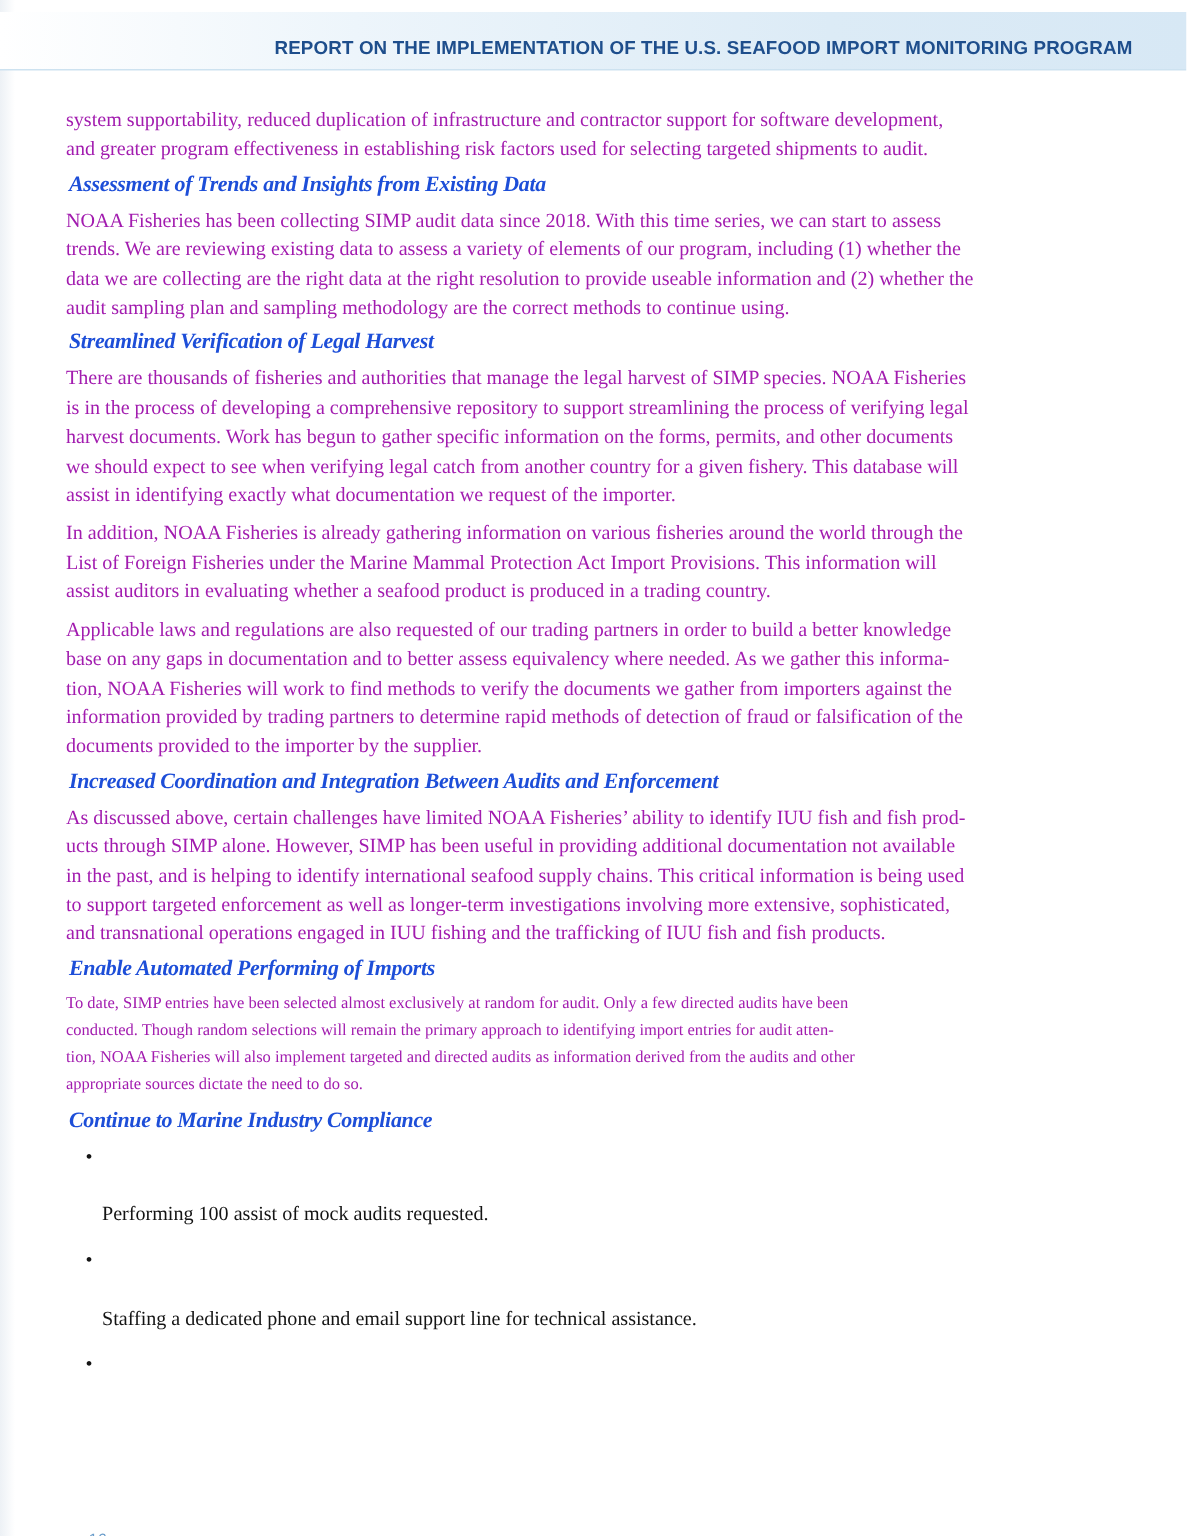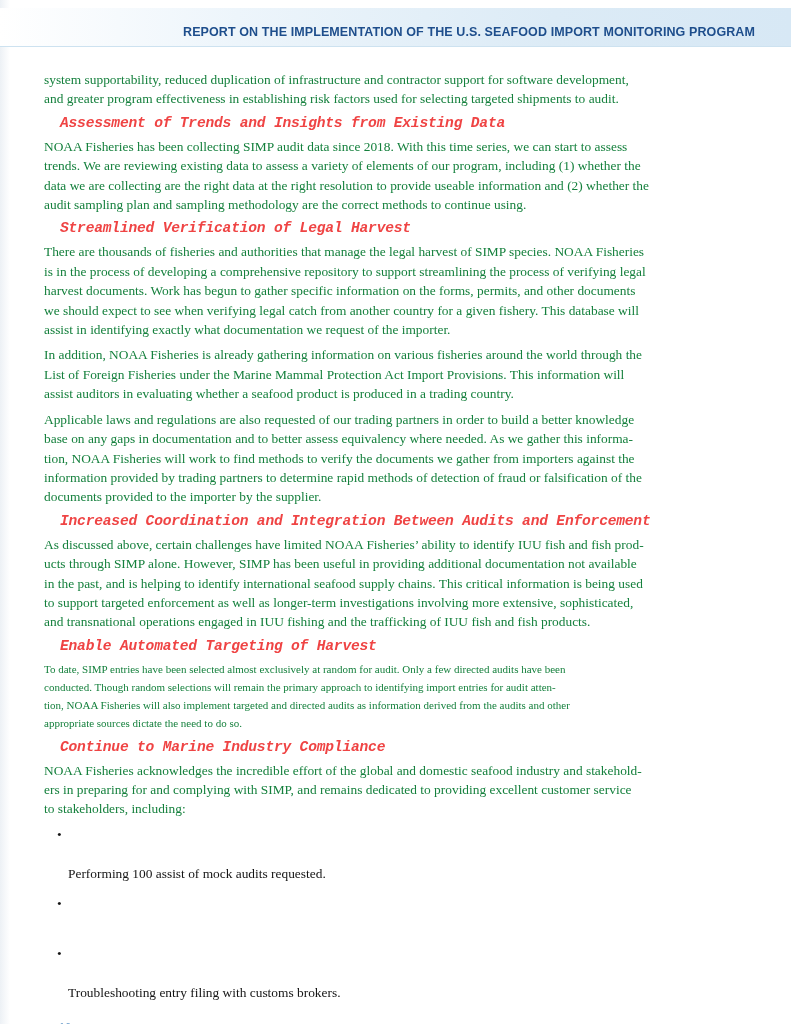--- a/index.html
+++ b/index.html
@@ -20,30 +20,30 @@
     padding:12px 36px 7px 0;
   }
   .header-title{
     font-family:"Liberation Sans", sans-serif;font-weight:bold;
     font-size:12.5px;color:#1e4e8c;letter-spacing:0.1px;white-space:nowrap;
   }
   .content{
     position:absolute;left:44px;top:70px;width:724px;
   }
   p.body{
-    font-size:13.4px;line-height:19.4px;color:#15803d;
+    font-size:13.4px;line-height:19.4px;color:#a21caf;
     margin:0 0 6px 0;white-space:pre-line;
   }
   .small p.body{
     font-size:11px;line-height:18.2px;
   }
   h2.section-heading{
-    font-family:Liberation Mono, monospace;font-weight:bold;font-style:italic;
-    font-size:14.6px;line-height:16px;color:#ef4444;
-    margin:6px 0 6px 16px;letter-spacing:-0.2px;
+    font-family:Liberation Serif, serif;font-weight:bold;font-style:italic;
+    font-size:14.6px;line-height:16px;color:#1d4ed8;
+    margin:6px 0 6px 2px;letter-spacing:-0.2px;
   }
   ul.bullet-list{
     list-style:none;margin:2px 0 0 0;padding:0;
   }
   ul.bullet-list li{
     position:relative;padding-left:24px;margin:0 0 11px 0;
     font-size:13.4px;line-height:19.4px;color:#141414;white-space:pre-line;
   }
   ul.bullet-list .bullet-glyph{
     position:absolute;left:13px;top:0;color:#141414;
@@ -103,43 +103,40 @@
   <section>
     <h2 class="section-heading">Increased Coordination and Integration Between Audits and Enforcement</h2>
     <p class="body">As discussed above, certain challenges have limited NOAA Fisheries’ ability to identify IUU fish and fish prod-
 ucts through SIMP alone.  However, SIMP has been useful in providing additional documentation not available
 in the past, and is helping to identify international seafood supply chains.  This critical information is being used
 to support targeted enforcement as well as longer-term investigations involving more extensive, sophisticated,
 and transnational operations engaged in IUU fishing and the trafficking of IUU fish and fish products.</p>
   </section>
 
   <section class="small">
-    <h2 class="section-heading">Enable Automated Targeting of Harvest</h2>
+    <h2 class="section-heading">Enable Automated Performing of Imports</h2>
     <p class="body">To date, SIMP entries have been selected almost exclusively at random for audit.  Only a few directed audits have been
 conducted.  Though random selections will remain the primary approach to identifying import entries for audit atten-
 tion, NOAA Fisheries will also implement targeted and directed audits as information derived from the audits and other
 appropriate sources dictate the need to do so.</p>
   </section>
 
   <section>
     <h2 class="section-heading">Continue to Marine Industry Compliance</h2>
-    <p class="body">NOAA Fisheries acknowledges the incredible effort of the global and domestic seafood industry and stakehold-
-ers in preparing for and complying with SIMP, and remains dedicated to providing excellent customer service
-to stakeholders, including:</p>
     <ul class="bullet-list">
       <li>
         <span class="bullet-glyph">•</span>
         <span>Performing 100 assist of mock audits  requested.</span>
       </li>
       <li>
         <span class="bullet-glyph">•</span>
+        <span>Staffing a dedicated phone and email support line for technical assistance.</span>
       </li>
       <li>
         <span class="bullet-glyph">•</span>
-        <span>Troubleshooting entry filing with customs brokers.</span>
       </li>
 
     </ul>
   </section>
 
 </div>
 
 <div class="footer">
   <span class="page-number">16</span>
 </div>

